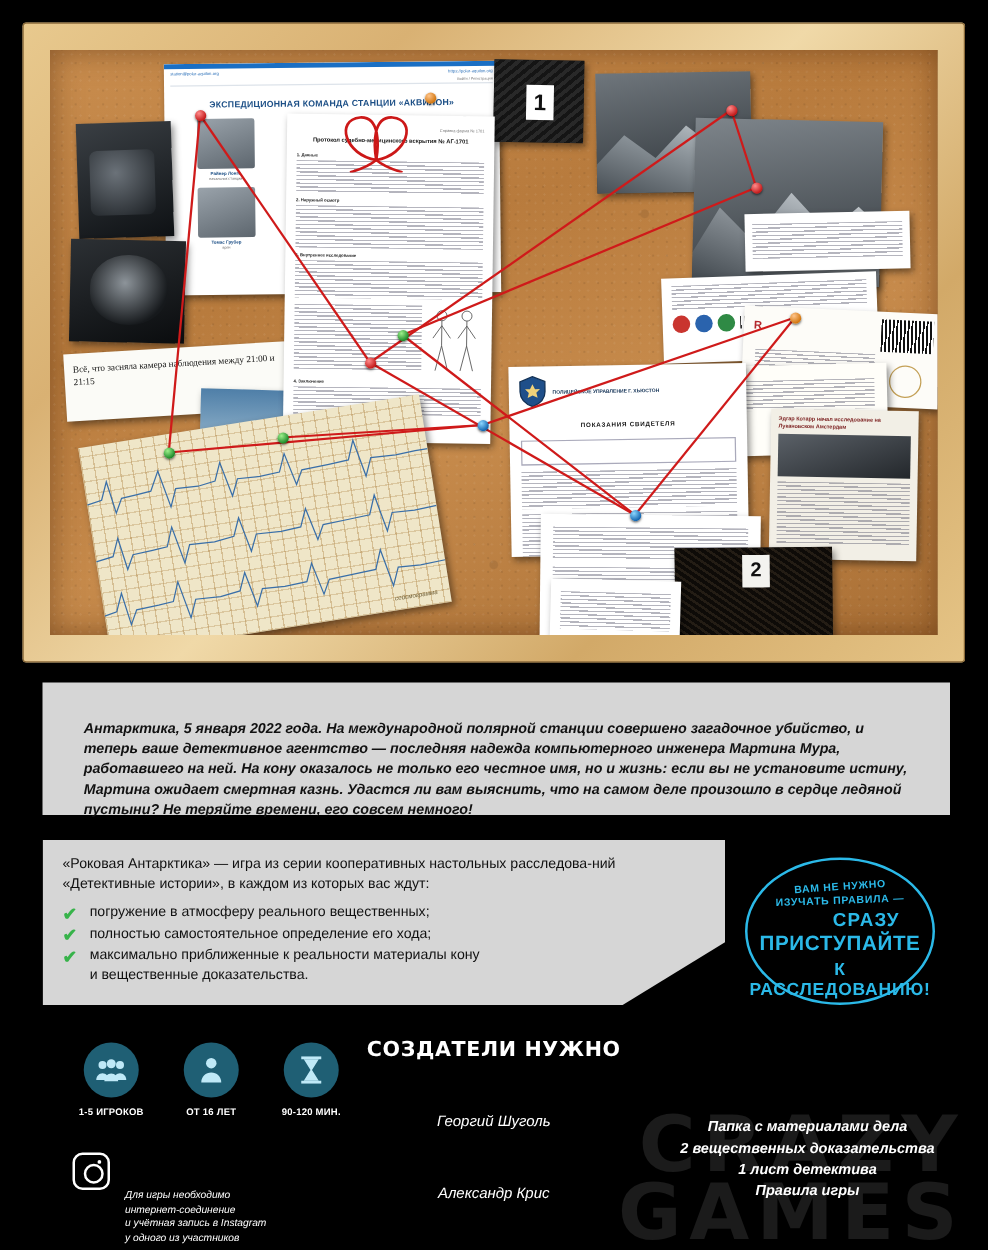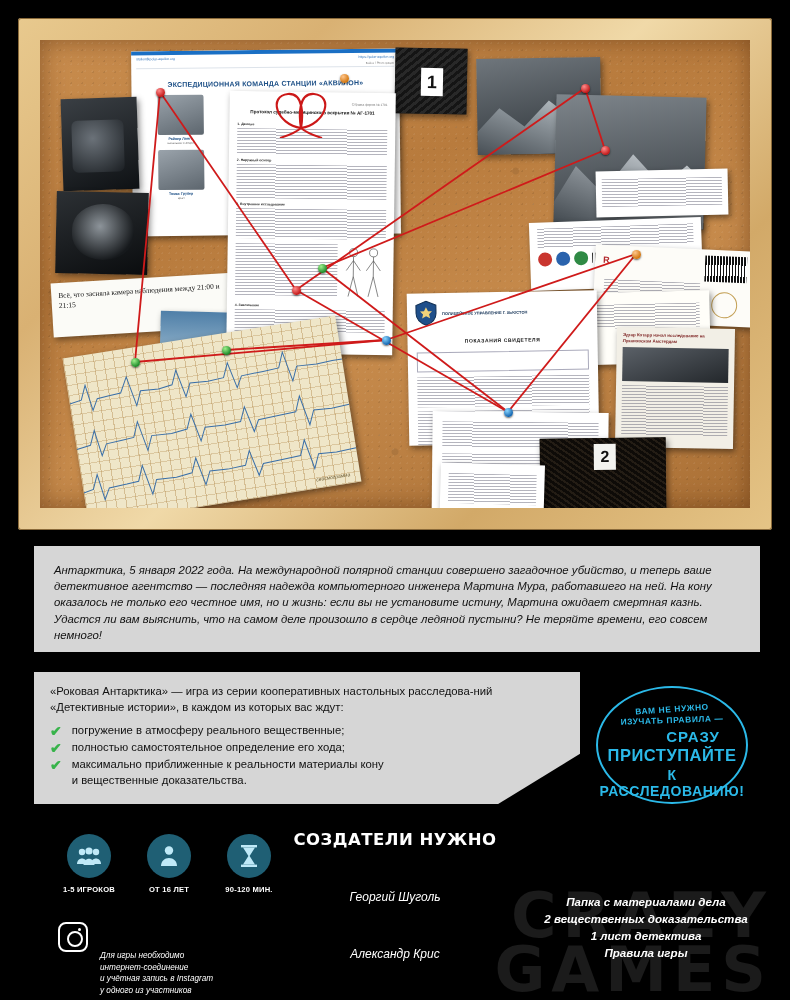--- a/index.html
+++ b/index.html
@@ -79,23 +79,23 @@
 
   
   .intro-block {
     position: absolute;
     left: 34px; top: 546px;
     width: 726px; height: 106px;
     background: #d6d6d6;
     padding: 12px 16px 10px 16px;
   }
   .intro-block p {
-    margin: 4px;
+    margin: 17px;
     font-style: italic;
-    font-weight: normal;
+    font-weight: bold;
     font-size: 11.4px;
     line-height: 1.42;
     color: #111;
   }
 
   .desc-block {
     position: absolute;
     left: 34px; top: 672px;
     width: 546px; height: 132px;
     background: #d6d6d6;
@@ -431,21 +431,21 @@
 
   <div class="intro-block">
     <p>Антарктика, 5 января 2022 года. На международной полярной станции совершено загадочное убийство, и теперь ваше детективное агентство — последняя надежда компьютерного инженера Мартина Мура, работавшего на ней. На кону оказалось не только его честное имя, но и жизнь: если вы не установите истину, Мартина ожидает смертная казнь. Удастся ли вам выяснить, что на самом деле произошло в сердце ледяной пустыни? Не теряйте времени, его совсем немного!</p>
   </div>
 
   <div class="desc-block">
     <p class="desc-lead">«Роковая Антарктика» — игра из серии кооперативных настольных расследова-ний «Детективные истории», в каждом из которых вас ждут:</p>
     <ul class="bullets">
       <li>
         <span class="check">✔</span>
-        <span>погружение в атмосферу реального вещественные;</span>
+        <span>погружение в атмосферу реального вещественных;</span>
       </li>
       <li>
         <span class="check">✔</span>
         <span>полностью самостоятельное определение его хода;</span>
       </li>
       <li>
         <span class="check">✔</span>
         <span style="white-space:pre-line;">максимально приближенные к реальности материалы кону
 и вещественные доказательства.</span>
       </li>

